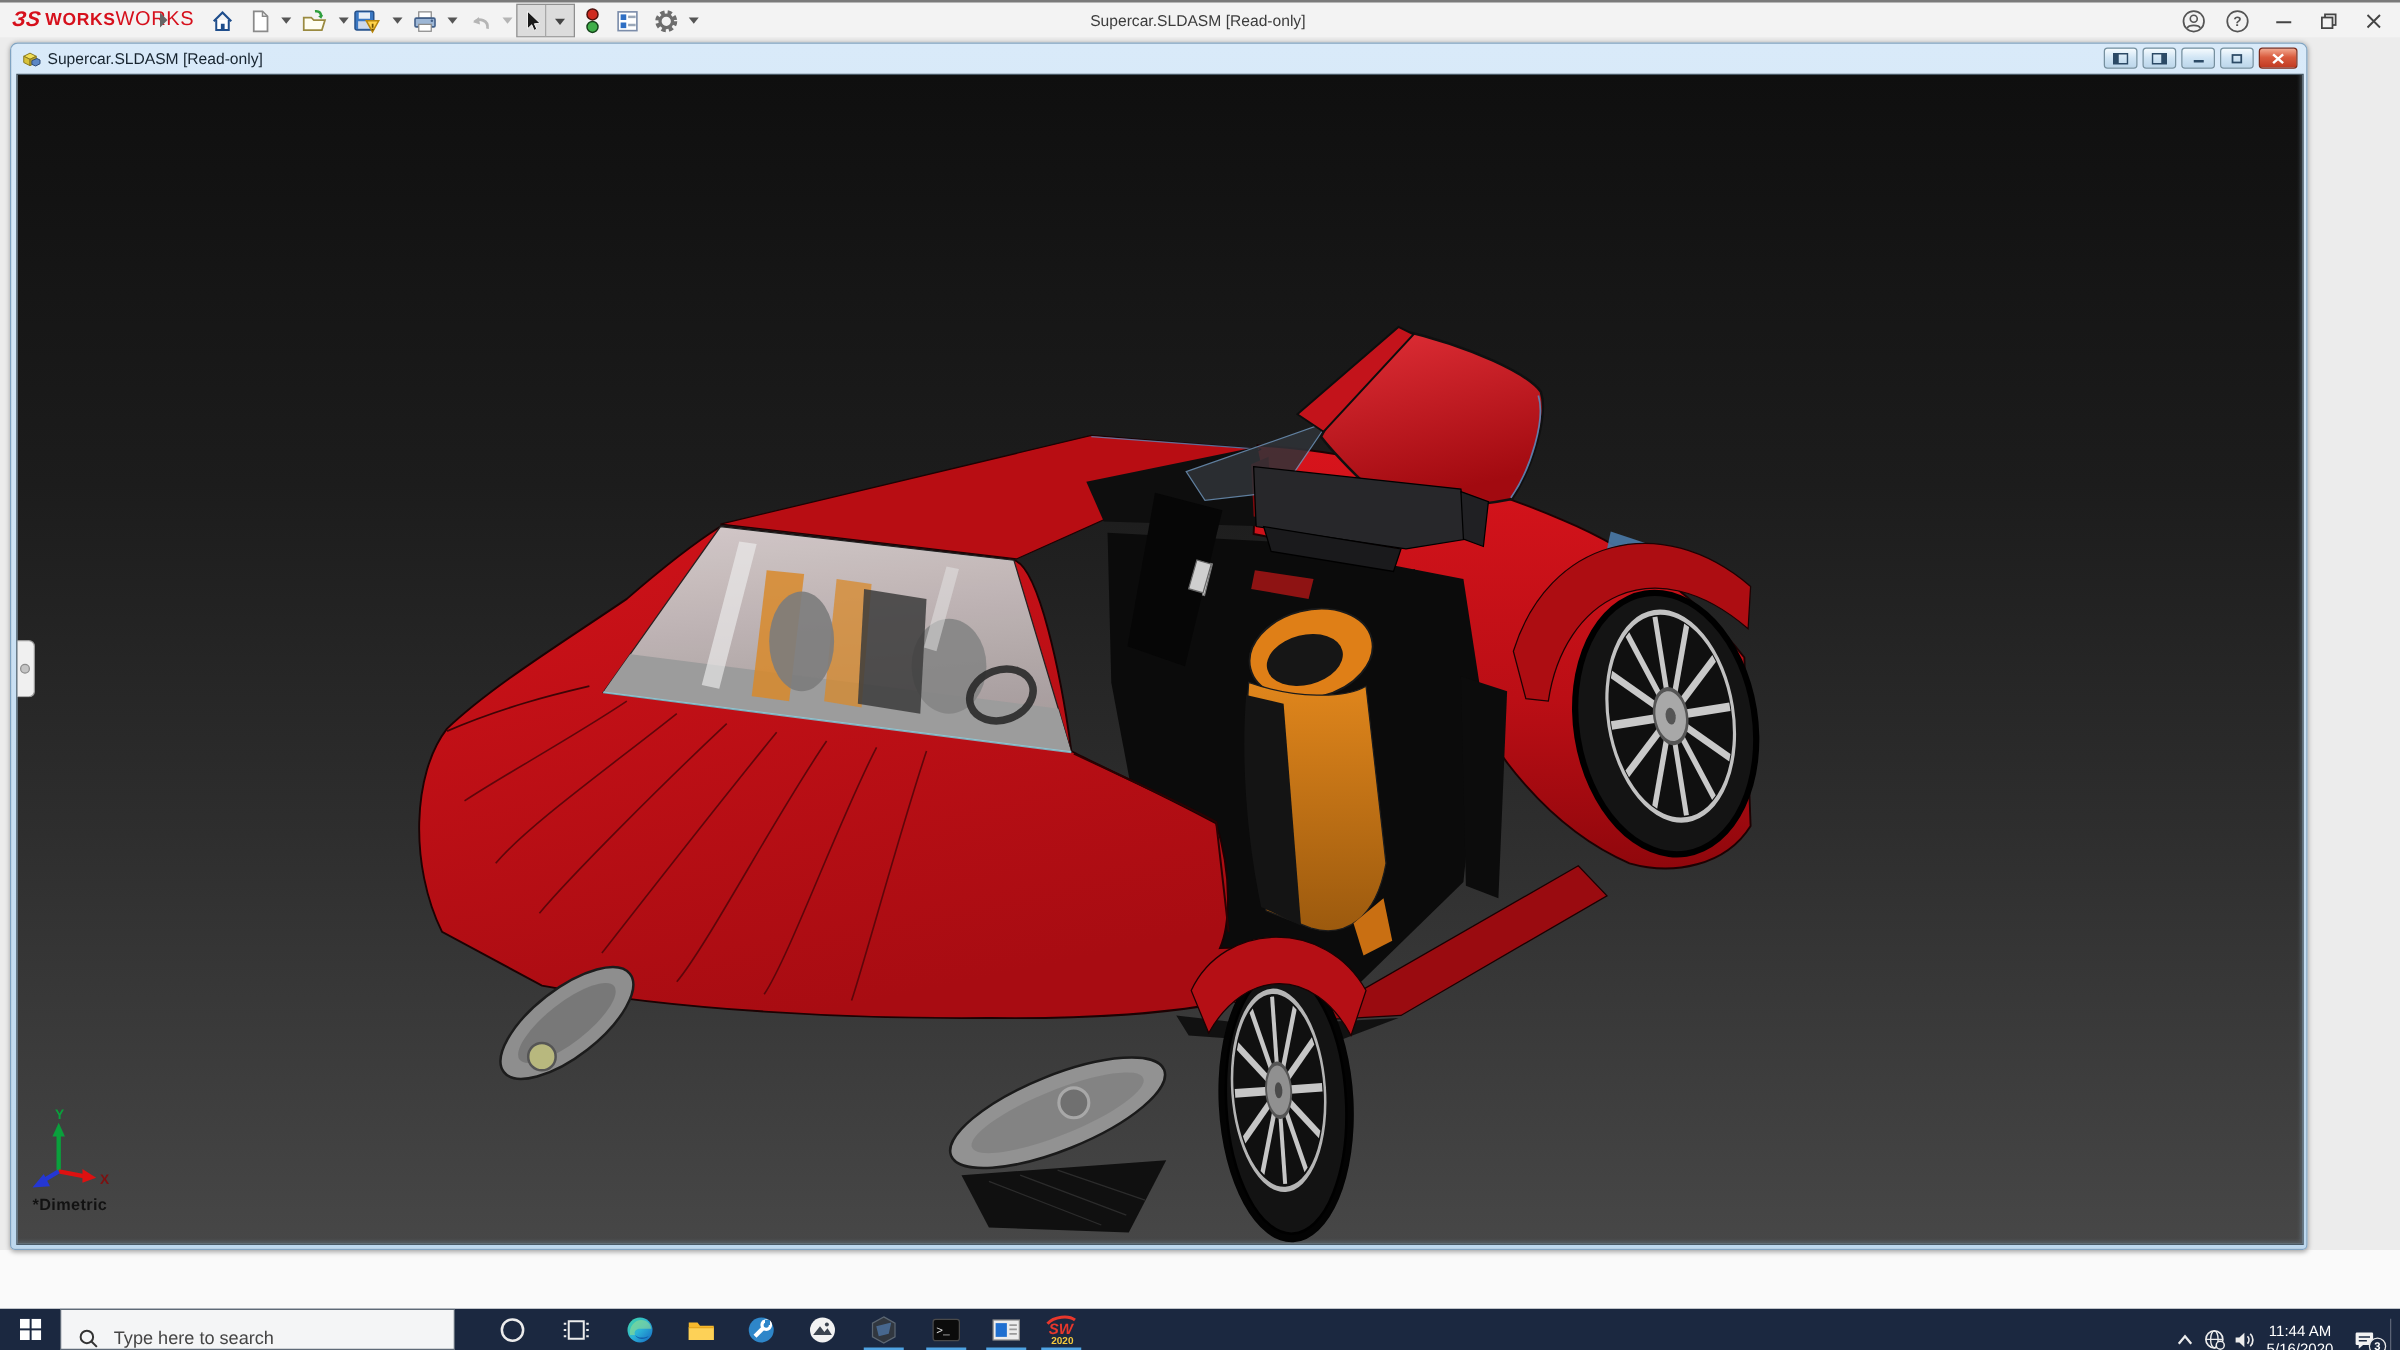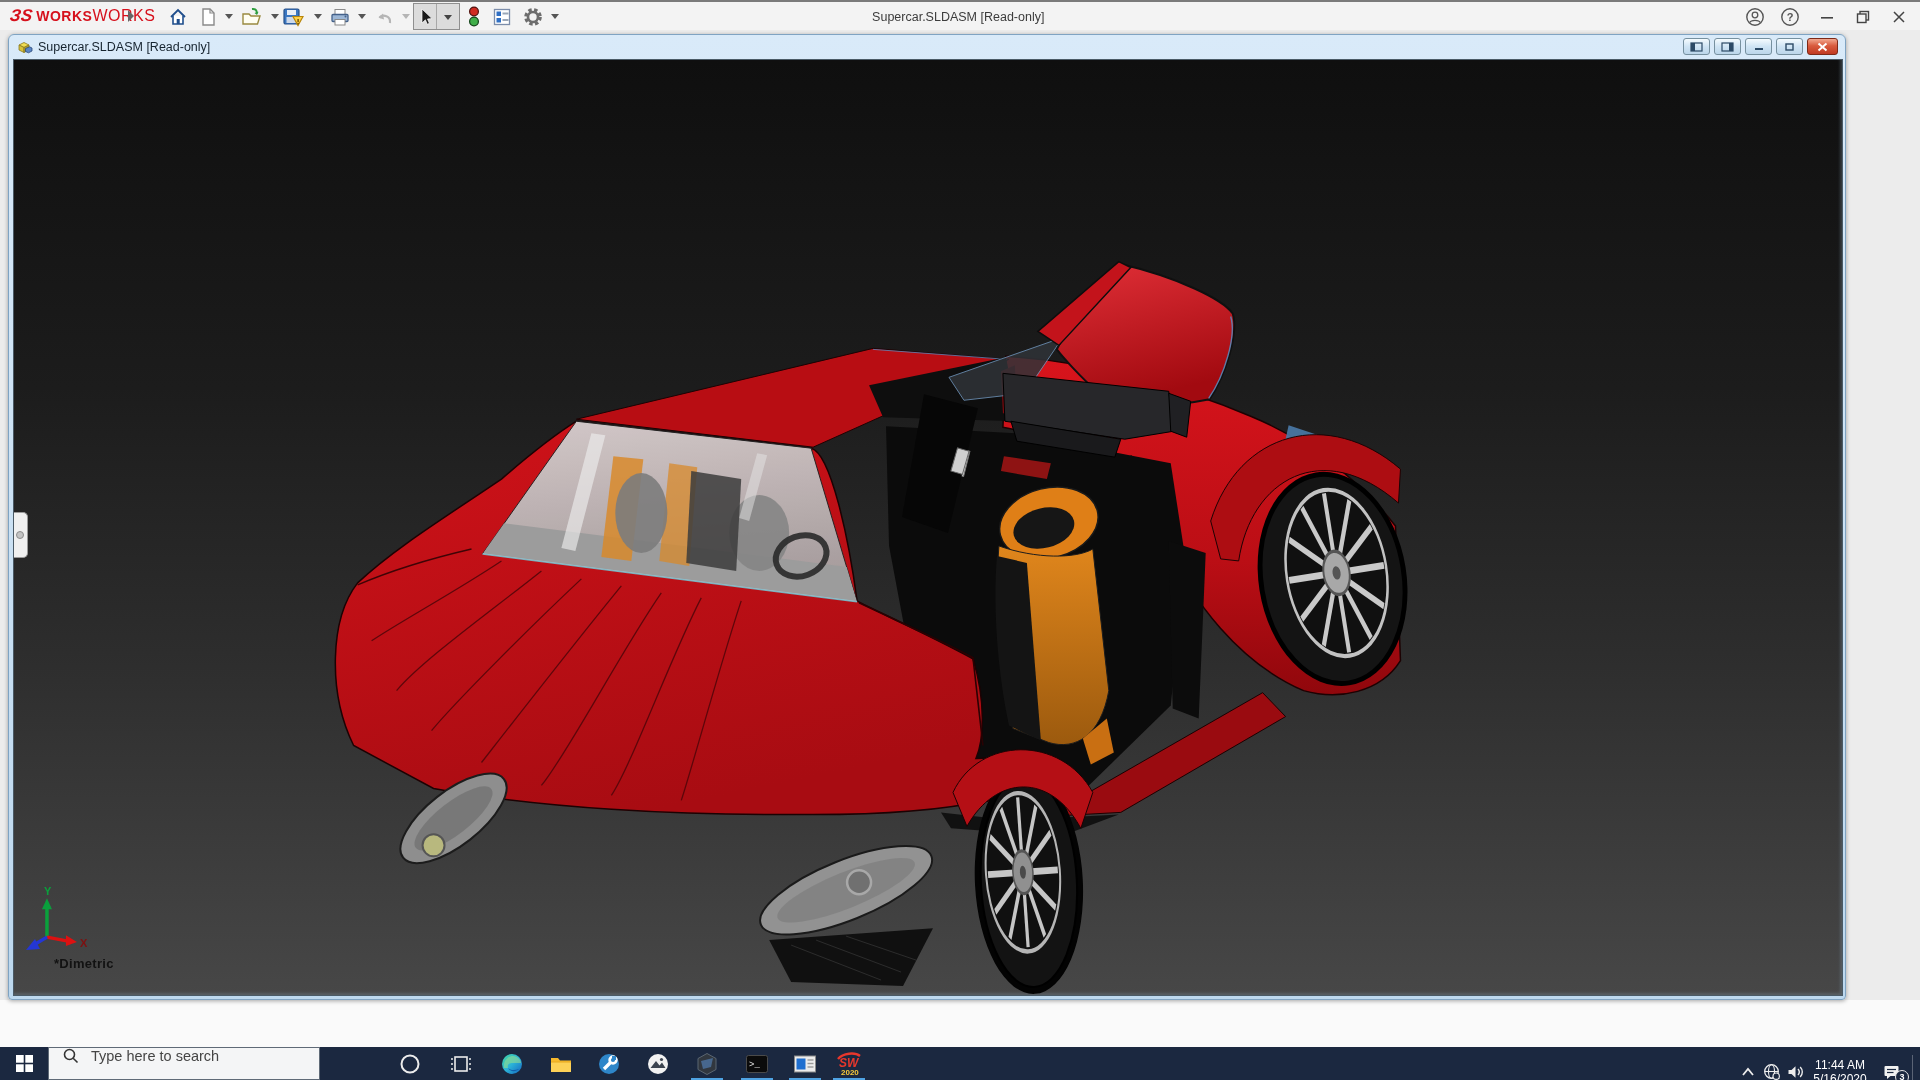--- a/index.html
+++ b/index.html
@@ -43,32 +43,32 @@
   .doc-btn { width:27px; height:17px; border:1px solid #76909f;
     background:linear-gradient(180deg,#f5fbfe,#cfe4f4 50%,#bcd6ea);
     border-radius:3px; display:flex; align-items:center; justify-content:center; }
   .doc-btn.close { width:31px; background:linear-gradient(180deg,#f2a88f,#d95b3e 45%,#c03a22);
     border-color:#7e2a18; }
   .viewport { position:absolute; left:4px; top:24px; width:1830px; height:937px;
     background:linear-gradient(180deg,#0f0f0f 0%,#1c1c1c 35%,#2e2e2e 65%,#474747 100%);
     border:1px solid #4a5a66; box-shadow:inset -2px -2px 3px rgba(120,140,155,.35); overflow:hidden; }
   .viewport svg.scene { position:absolute; left:0; top:0; width:100%; height:100%; }
   .view-label { position:absolute; left:12px; top:896px; font-size:13px; font-weight:bold;
-    color:#121212; letter-spacing:.3px;margin-left:28px; }
+    color:#121212; letter-spacing:.3px; }
   .flyout-tab { position:absolute; left:-1px; top:452px; width:15px; height:46px;
     background:#f0f0f0; border:1px solid #9a9a9a; border-left:none; border-radius:0 5px 5px 0; }
   .flyout-tab .dot { position:absolute; left:3px; top:18px; width:8px; height:8px;
     border-radius:50%; background:#c4c4c4; border:1px solid #8d8d8d; }
 
   
   .taskbar { position:absolute; left:0; top:1047px; width:1920px; height:33px; background:#1b2840; display:flex; }
   .start-btn { position:absolute; left:0; top:0; width:48px; height:33px;
     display:flex; align-items:center; justify-content:center; }
-  .search-box { position:absolute; left:48px; top:0; width:272px; height:33px;
-    background:#f4f5f6; border:1px solid #5f6a77; display:flex; align-items:flex-start; }
+  .search-box { position:absolute; left:48px; top:0; width:316px; height:33px;
+    background:#f4f5f6; border:1px solid #5f6a77; display:flex; align-items:flex-end; }
   .search-box .mag { margin-left:14px; }
   .search-box .ph { margin-left:12px; font-size:14.5px; color:#454545; }
   .tb-app { position:absolute; top:0; width:48px; height:33px; display:flex; align-items:center; justify-content:center; }
   .tb-app .runline { position:absolute; left:8px; bottom:0; width:32px; height:2px; background:#4fa3e3; }
   .tray { position:absolute; right:0; top:0; height:49px; display:flex; align-items:center; }
   .tray-icon { width:24px; height:33px; display:flex; align-items:center; justify-content:center; }
   .clock { width:64px; text-align:center; color:#ffffff; font-size:12px; line-height:14px; }
   .notif { position:relative; width:40px; height:33px; display:flex; align-items:center; justify-content:center; }
   .notif .badge { position:absolute; right:3px; bottom:4px; width:14px; height:14px; border-radius:50%;
     background:#1b2840; border:1.5px solid #e8e8e8; color:#fff; font-size:9px; font-weight:bold;

